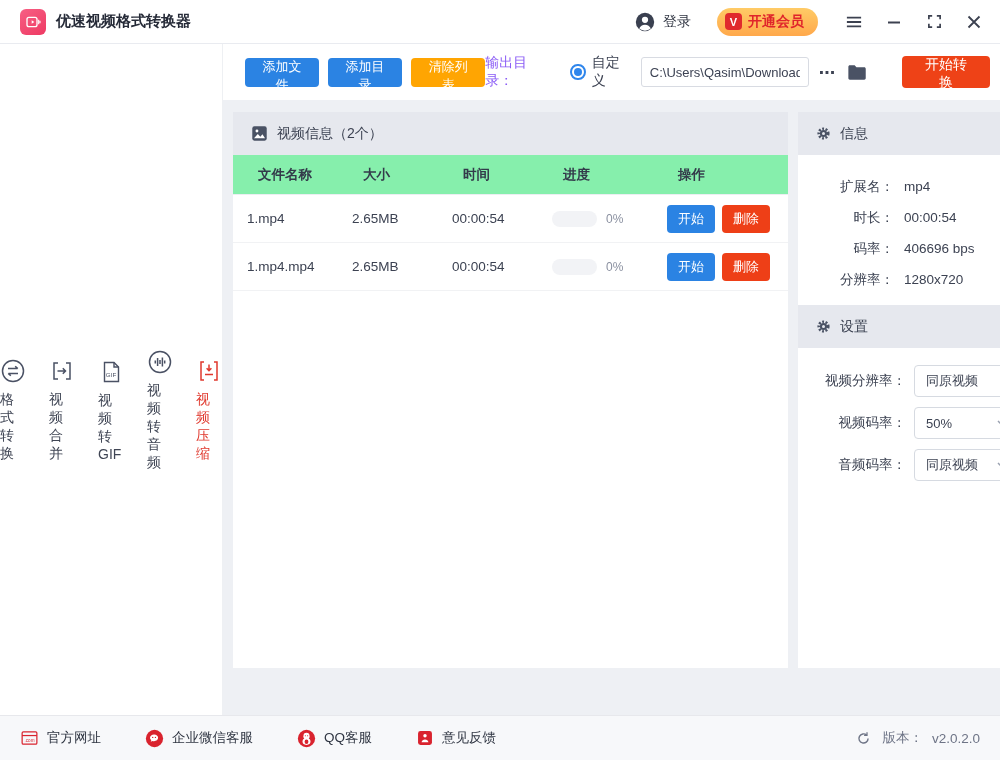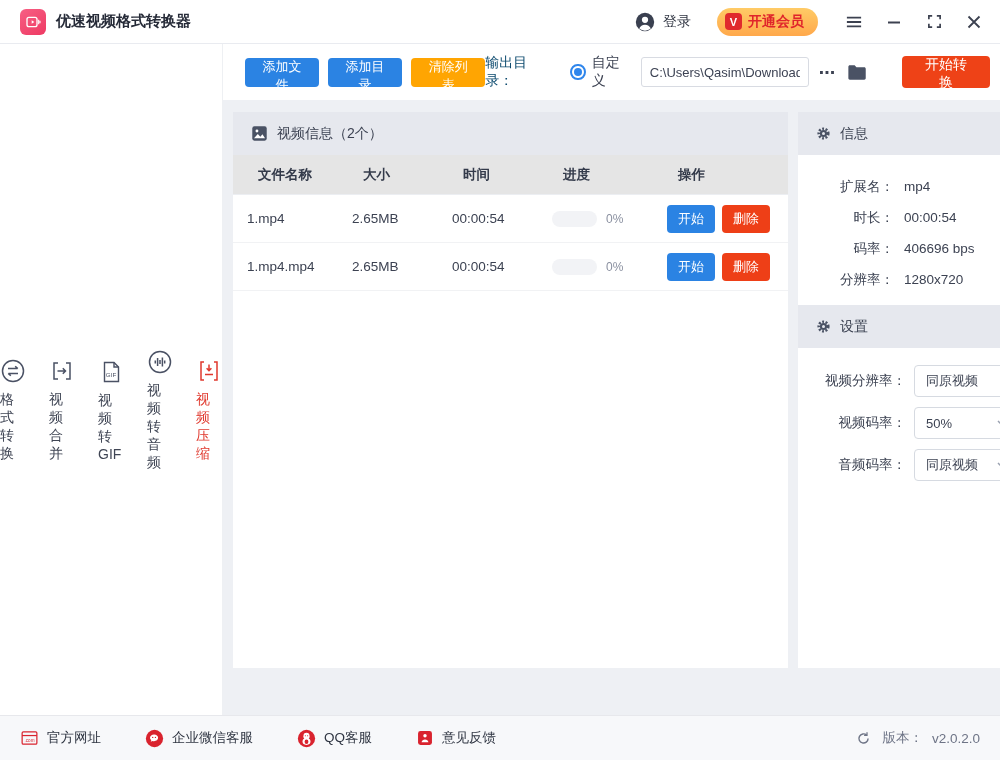--- a/index.html
+++ b/index.html
@@ -41,40 +41,40 @@
   .content { flex:1 1 auto; display:flex; flex-direction:column; min-width:0; }
   .toolbar { height:56px; flex:0 0 56px; background:#fff; display:flex; align-items:center;
     padding:0 10px 0 10px; }
   .btn { border:none; border-radius:4px; color:#fff; font-size:13px; height:29px;
     padding:0 12px; cursor:pointer; font-family:inherit; }
   .btn-blue { background:#2b83e3; }
   .btn-orange { background:#ffa502; }
   .btn-start { background:#ee4217; height:32px; padding:0 18px; font-size:14px; margin-left:34px; }
   .tools-left { display:flex; gap:9px; margin-left:12px; }
   .tools-right { margin-left:auto; display:flex; align-items:center; }
-  .out-label { font-size:14px; color:#0c4a6e; margin-right:20px; }
+  .out-label { font-size:14px; color:#8b5cf6; margin-right:20px; }
   .radio { width:16px; height:16px; border-radius:50%; border:2px solid #2f86ec;
     display:inline-flex; align-items:center; justify-content:center; margin-right:6px;
     cursor:pointer; background:#fff; }
   .radio i { width:8px; height:8px; border-radius:50%; background:#2f86ec; display:block; }
   .radio-lbl { font-size:14px; color:#3c4252; margin-right:10px; }
   .path-input { width:168px; height:30px; border:1px solid #d8dbe2; border-radius:3px;
     padding:0 8px; font-size:13px; color:#3d4354; font-family:inherit; white-space:nowrap;
     overflow:hidden; }
   .more-btn { font-size:16px; font-weight:bold; color:#3c4252; margin:0 10px 0 10px;
     cursor:pointer; letter-spacing:1px; }
   .folder-btn { cursor:pointer; color:#4a5264; display:flex; }
 
   .work { flex:1 1 auto; background:#eef0f4; padding:12px 10px 0 10px; display:flex;
     gap:10px; align-items:stretch; min-height:0; }
   .files-panel { width:555px; flex:0 0 555px; background:#fff; height:556px;
     display:flex; flex-direction:column; }
   .panel-head { height:43px; flex:0 0 43px; background:#e6e8ee; display:flex;
     align-items:center; gap:9px; padding:0 18px; font-size:14px; color:#3c4252; }
-  .cols { height:40px; flex:0 0 40px; background:#e5e5e5; border-bottom:1px solid #eceef2;
+  .cols { height:40px; flex:0 0 40px; background:#86efac; border-bottom:1px solid #eceef2;
     display:grid; grid-template-columns:105px 100px 100px 115px auto; align-items:center;
     padding-left:25px; font-size:13.5px; font-weight:bold; color:#333a4a; }
   .filerow { height:48px; flex:0 0 48px; border-bottom:1px solid #f1f2f4; display:grid;
     grid-template-columns:105px 100px 100px 115px auto; align-items:center;
     padding-left:14px; font-size:13.5px; color:#3c4252; cursor:default; }
   .prog { display:flex; align-items:center; gap:9px; }
   .pill { width:45px; height:16px; border-radius:8px; background:#f2f3f6; }
   .pct { font-size:12px; color:#8a90a0; }
   .acts { display:flex; gap:7px; }
   .btn-row { height:28px; padding:0 11px; font-size:13px; }

